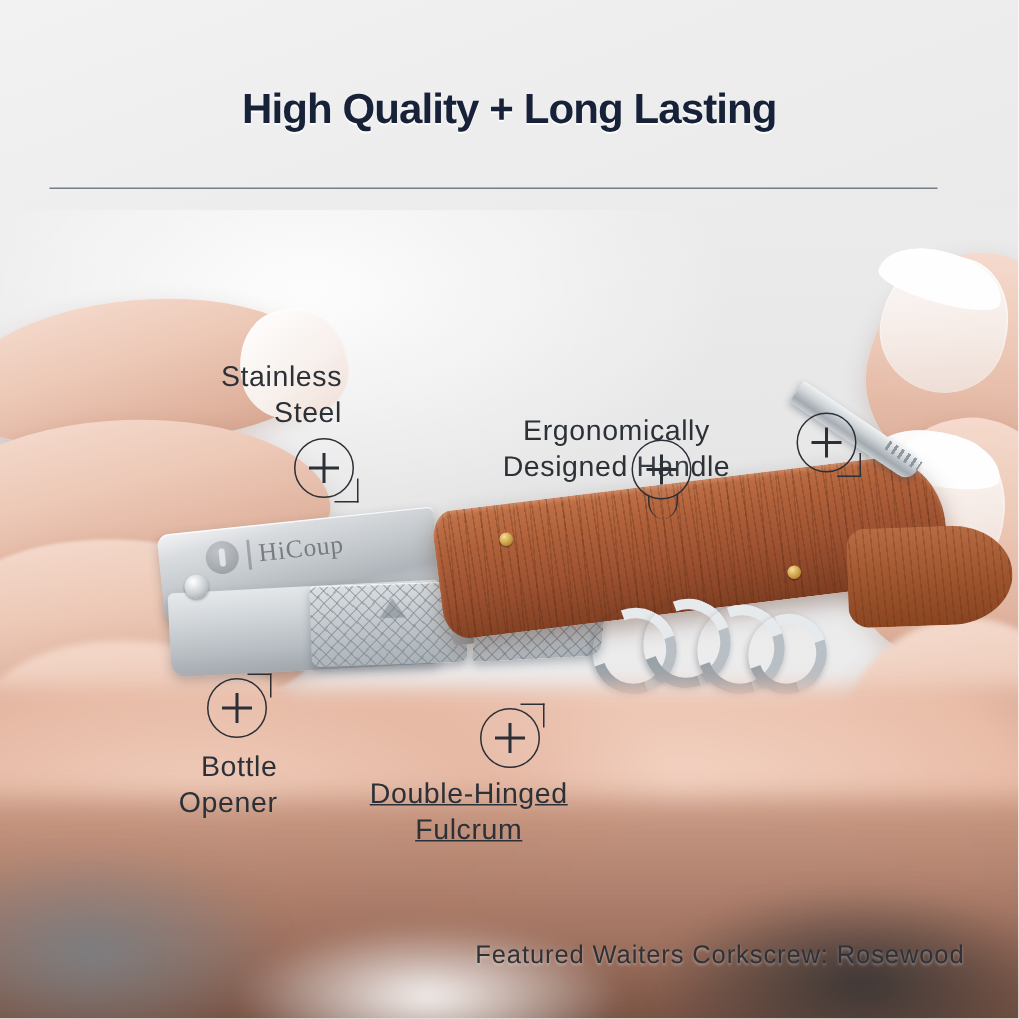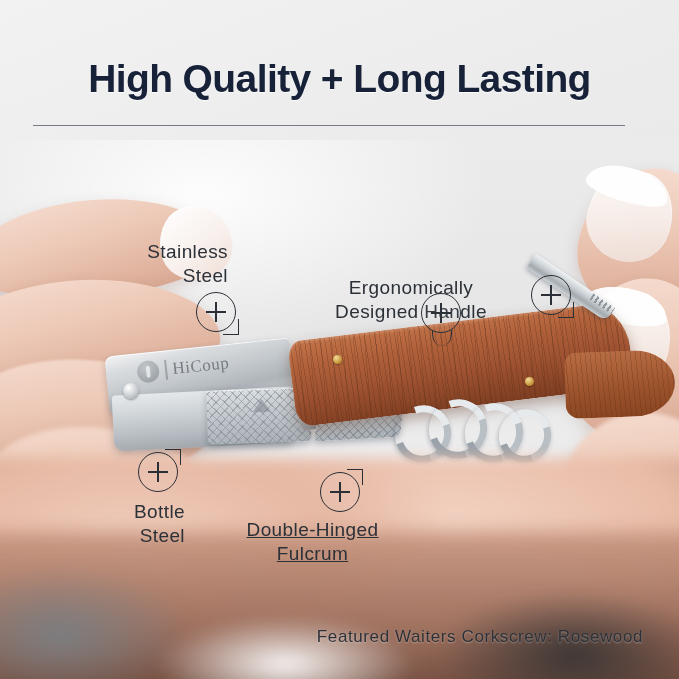--- a/index.html
+++ b/index.html
@@ -7,21 +7,21 @@
 
   #stage{
     position:relative;width:679px;height:679px;overflow:hidden;
     background:linear-gradient(160deg,#f2f2f3 0%,#ececed 28%,#e9e9ea 50%,#f3f3f4 75%,#fafafa 100%);
   }
 
   
   .title{
     position:absolute;left:0;right:0;top:57px;text-align:center;
     font-family:"Liberation Sans",sans-serif;
-    font-weight:700;font-size:39px;letter-spacing:-.6px;
+    font-weight:700;font-size:28px;letter-spacing:-.6px;
     color:#172138;white-space:nowrap;
     text-shadow:0 1px 0 rgba(255,255,255,.85);
   }
   .rule{
     position:absolute;left:33px;top:125px;width:592px;height:1px;
     background:#59606b;opacity:.8;
   }
 
   
   .scene{position:absolute;left:0;top:140px;width:679px;height:539px;overflow:hidden;}
@@ -332,21 +332,21 @@
     <span class="tail br"></span>
   </div>
 
   <div class="marker" style="left:138px;top:452px;">
     <span class="ring"></span>
     <span class="plus-h"></span>
     <span class="plus-v"></span>
     <span class="tail tr"></span>
   </div>
   <div class="lbl r" style="left:40px;top:500px;width:145px;">Bottle
-Steel</div>
+Opener</div>
 
   <div class="marker" style="left:320px;top:472px;">
     <span class="ring"></span>
     <span class="plus-h"></span>
     <span class="plus-v"></span>
     <span class="tail tr"></span>
   </div>
   <div class="lbl c" style="left:205px;top:518px;width:215px;text-decoration:underline;">Double-Hinged
 Fulcrum</div>
 

